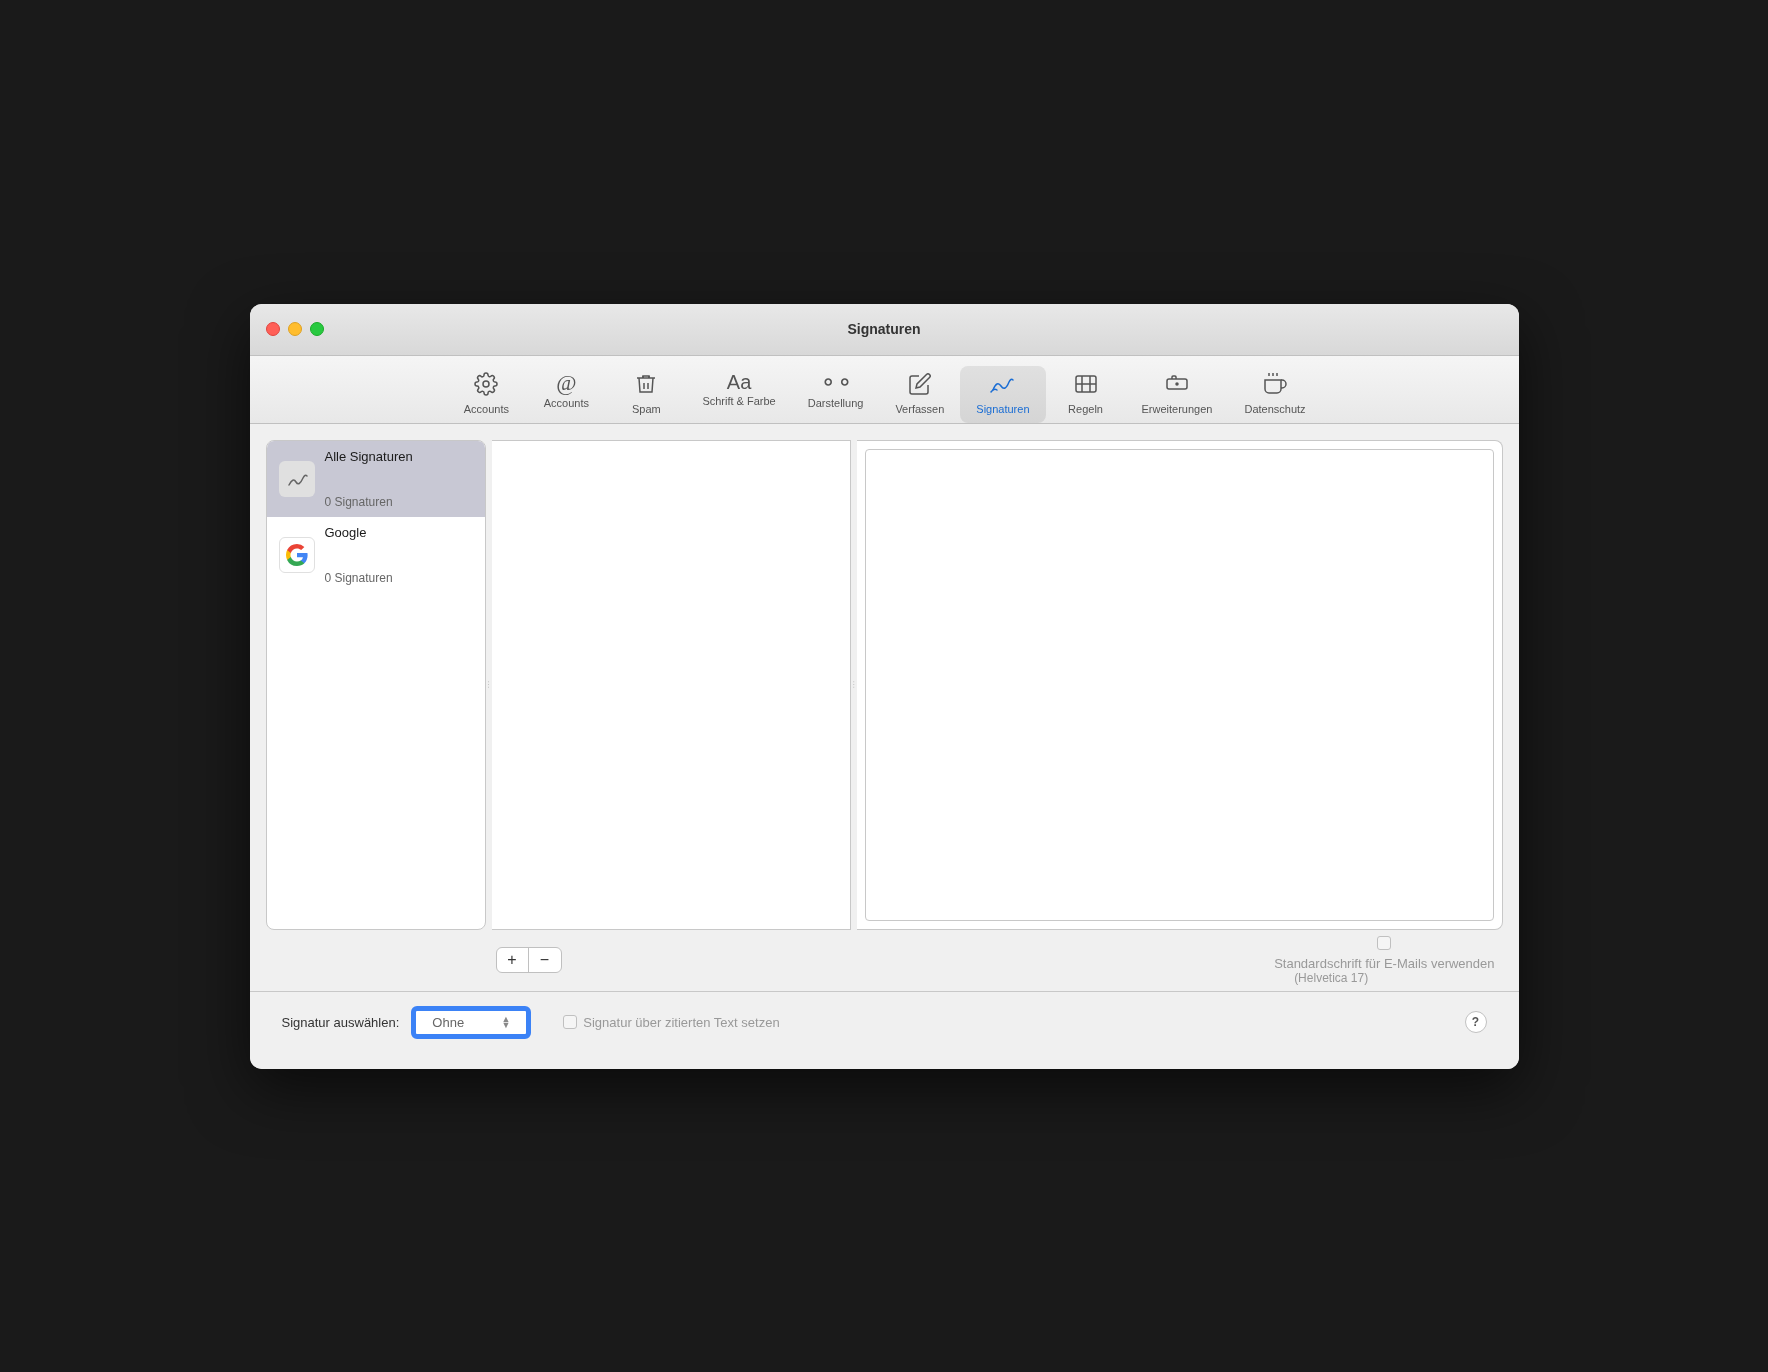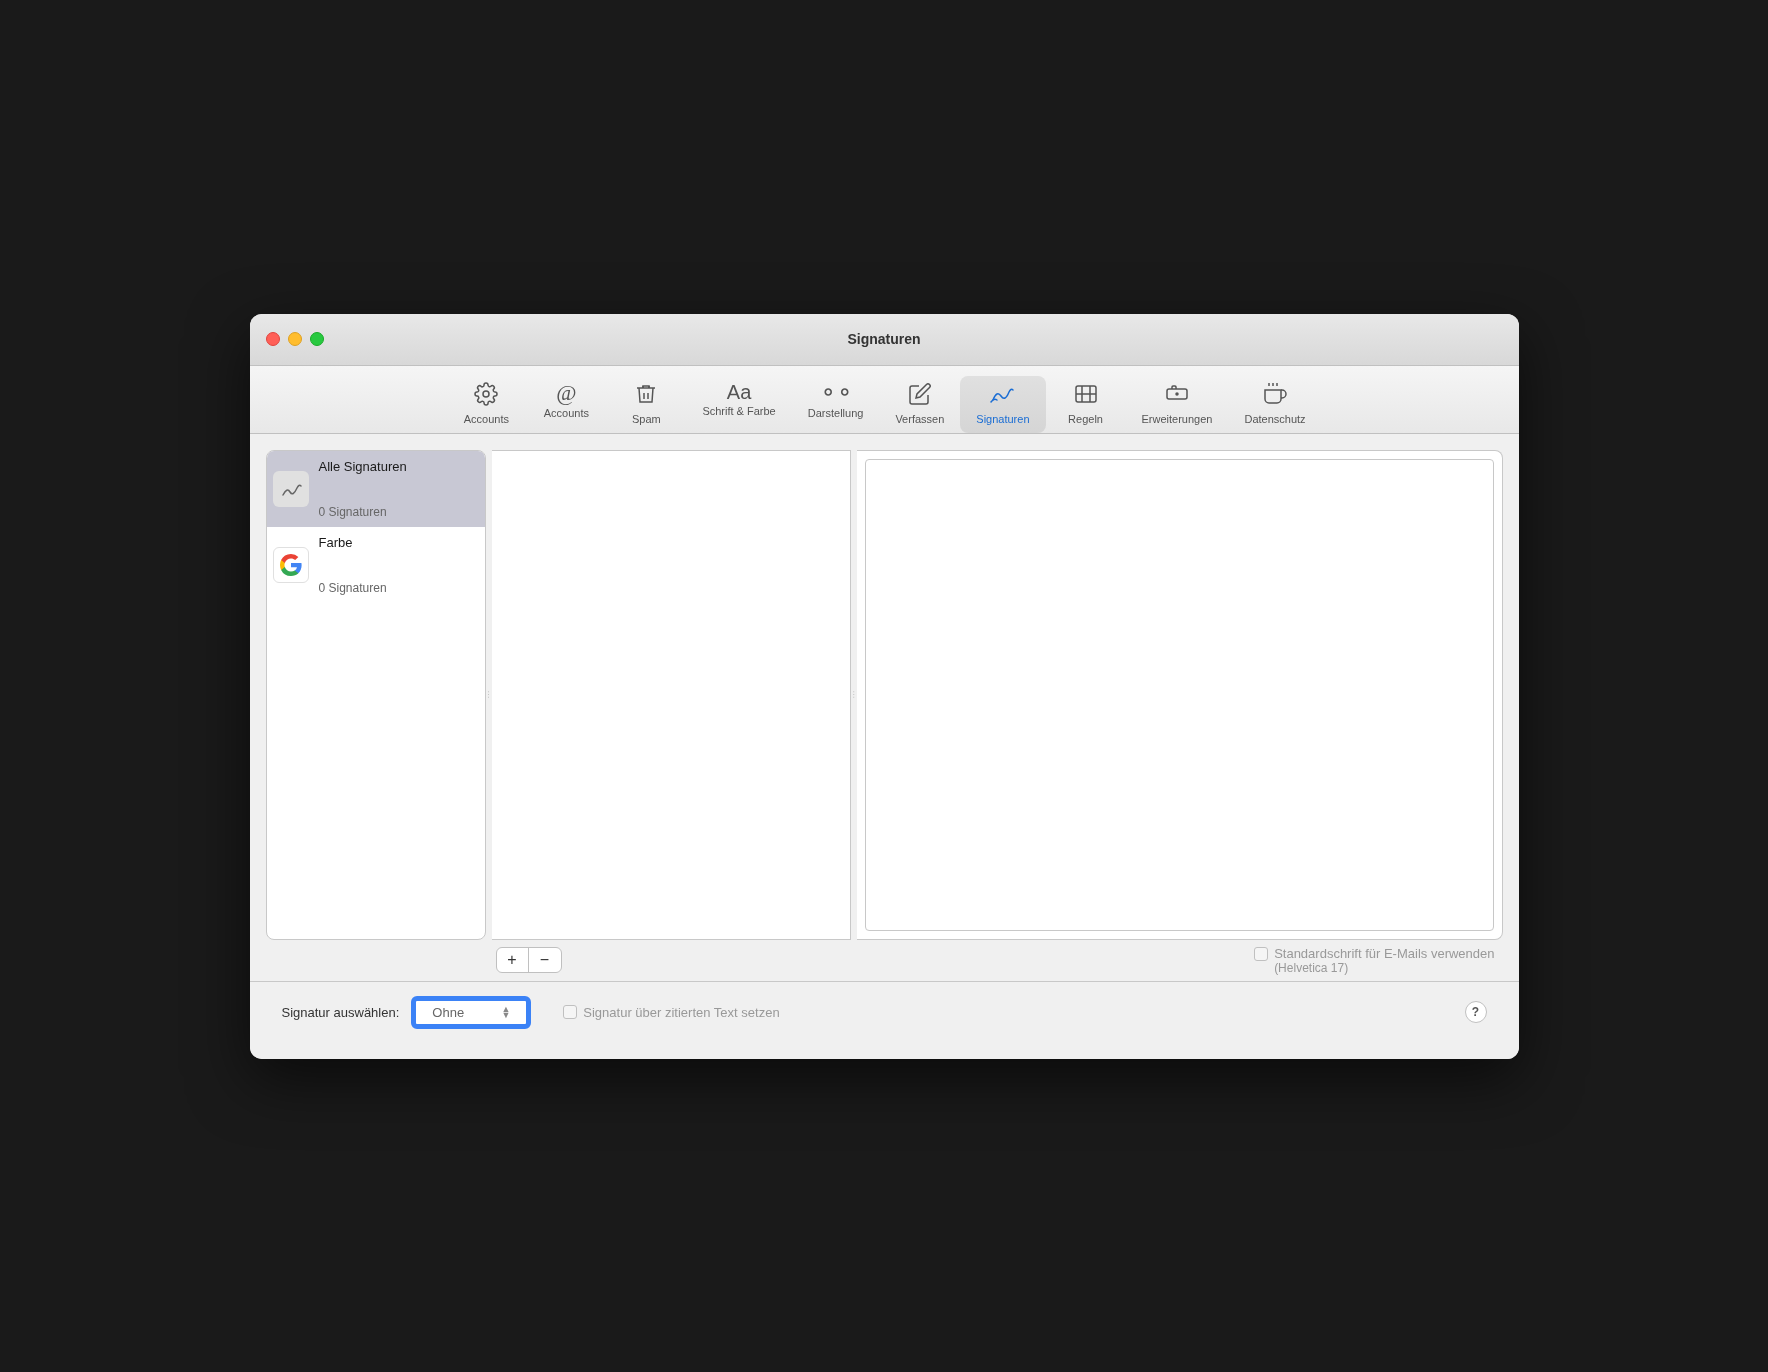--- a/index.html
+++ b/index.html
@@ -125,21 +125,21 @@
       background: white;
       border: 1px solid #c8c8c8;
       border-radius: 8px;
       overflow: hidden;
       flex-shrink: 0;
     }
 
     .account-item {
       display: flex;
       align-items: center;
-      padding: 8px 6px;
+      padding: 8px 12px;
       cursor: pointer;
       gap: 10px;
     }
 
     .account-item.selected {
       background: #c8c8d4;
     }
 
     .account-icon {
       width: 36px;
@@ -236,22 +236,23 @@
     .font-option {
       display: flex;
       flex-direction: column;
       margin-left: auto;
       margin-right: 8px;
       align-items: flex-start;
     }
 
     .font-option-row {
       display: flex;
-      align-items: flex-end;
+      align-items: center;
       gap: 6px;
+      flex-direction: column;
     }
 
     .checkbox-custom {
       width: 14px;
       height: 14px;
       border: 1px solid #c0c0c0;
       border-radius: 3px;
       background: #f5f5f5;
       flex-shrink: 0;
     }
@@ -486,21 +487,21 @@
         <div class="account-item">
           <div class="account-icon" style="background:white; border: 1px solid #e0e0e0;">
             <svg width="22" height="22" viewBox="0 0 22 22">
               <path d="M21.6 11.23c0-.74-.07-1.45-.19-2.14H11v4.05h5.96a5.1 5.1 0 0 1-2.21 3.35v2.78h3.58c2.09-1.93 3.3-4.77 3.3-8.04z" fill="#4285F4"></path>
               <path d="M11 22c2.99 0 5.5-.99 7.33-2.68l-3.58-2.78c-.99.66-2.26 1.05-3.75 1.05-2.88 0-5.32-1.95-6.19-4.57H1.1v2.87A11 11 0 0 0 11 22z" fill="#34A853"></path>
               <path d="M4.81 13.02A6.6 6.6 0 0 1 4.46 11c0-.7.12-1.38.35-2.02V6.11H1.1A11 11 0 0 0 0 11c0 1.77.42 3.45 1.1 4.89l3.71-2.87z" fill="#FBBC05"></path>
               <path d="M11 4.41c1.62 0 3.07.56 4.22 1.65l3.16-3.16A11 11 0 0 0 11 0 11 11 0 0 0 1.1 6.11l3.71 2.87C5.68 6.36 8.12 4.41 11 4.41z" fill="#EA4335"></path>
             </svg>
           </div>
           <div class="account-info">
-            <span class="account-name">Farbe</span>
+            <span class="account-name">Google</span>
             <span class="account-count">0 Signaturen</span>
           </div>
         </div>
       </div>
 
       <div class="drag-handle">⋮</div>
 
       <div class="signatures-panel">
       </div>
 

